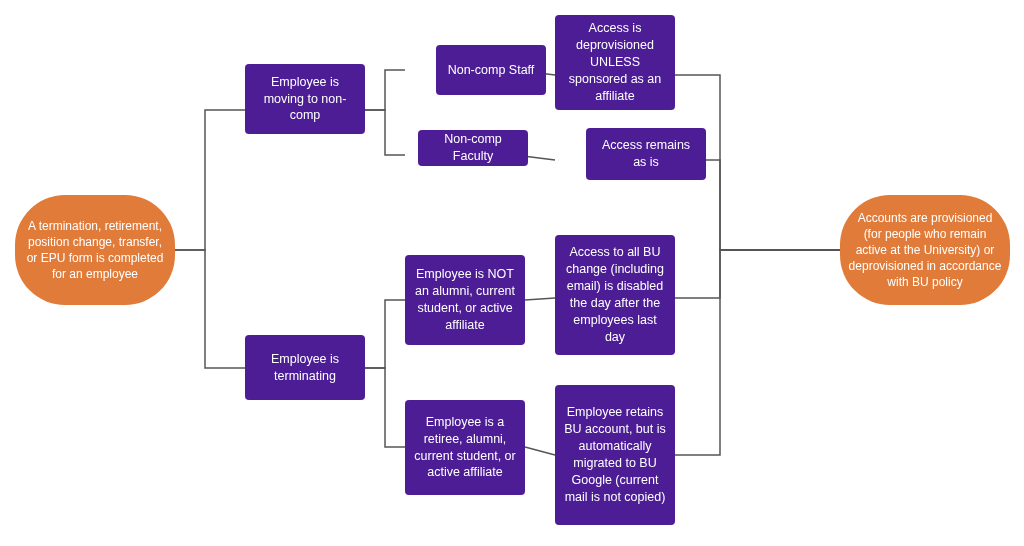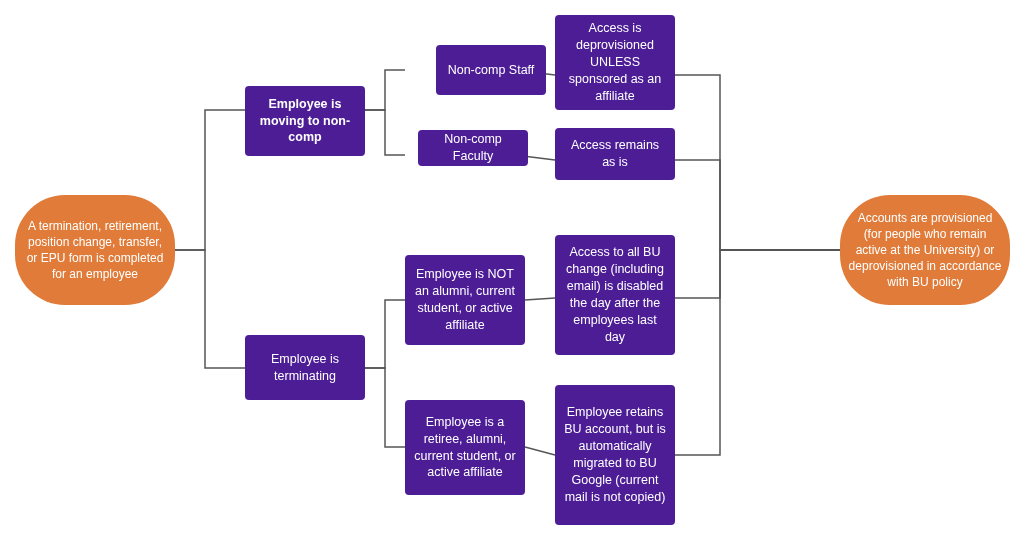--- a/index.html
+++ b/index.html
@@ -81,21 +81,21 @@
 
     <polyline points="675,298 720,298 720,250 840,250"></polyline>
 
     <polyline points="675,455 720,455 720,250 840,250"></polyline>
   </svg>
 
   <div class="node node-orange" style="left:15px;top:195px;width:160px;height:110px;">
     <span>A termination, retirement, position change, transfer, or EPU form is completed for an employee</span>
   </div>
 
-  <div class="node node-teal" style="left:245px;top:86px;width:120px;height:70px;font-weight:bold;">
+  <div class="node node-teal" style="left:245px;top:64px;width:120px;height:70px;">
     <span>Employee is moving to non-comp</span>
   </div>
 
   <div class="node node-teal" style="left:245px;top:335px;width:120px;height:65px;justify-content:center;">
     <span>Employee is terminating</span>
   </div>
 
   <div class="node node-teal" style="left:405px;top:45px;width:110px;height:50px;margin-left:31px;">
     <span>Non-comp Staff</span>
   </div>
@@ -109,21 +109,21 @@
   </div>
 
   <div class="node node-teal" style="left:405px;top:400px;width:120px;height:95px;">
     <span>Employee is a retiree, alumni, current student, or active affiliate</span>
   </div>
 
   <div class="node node-teal" style="left:555px;top:15px;width:120px;height:95px;">
     <span>Access is deprovisioned UNLESS sponsored as an affiliate</span>
   </div>
 
-  <div class="node node-teal" style="left:555px;top:128px;width:120px;height:52px;">
+  <div class="node node-teal" style="left:586px;top:128px;width:120px;height:52px;">
     <span>Access remains as is</span>
   </div>
 
   <div class="node node-teal" style="left:555px;top:235px;width:120px;height:120px;">
     <span>Access to all BU change (including email) is disabled the day after the employees last day</span>
   </div>
 
   <div class="node node-orange" style="left:840px;top:195px;width:170px;height:110px;">
     <span>Accounts are provisioned (for people who remain active at the University) or deprovisioned in accordance with BU policy</span>
   </div>

